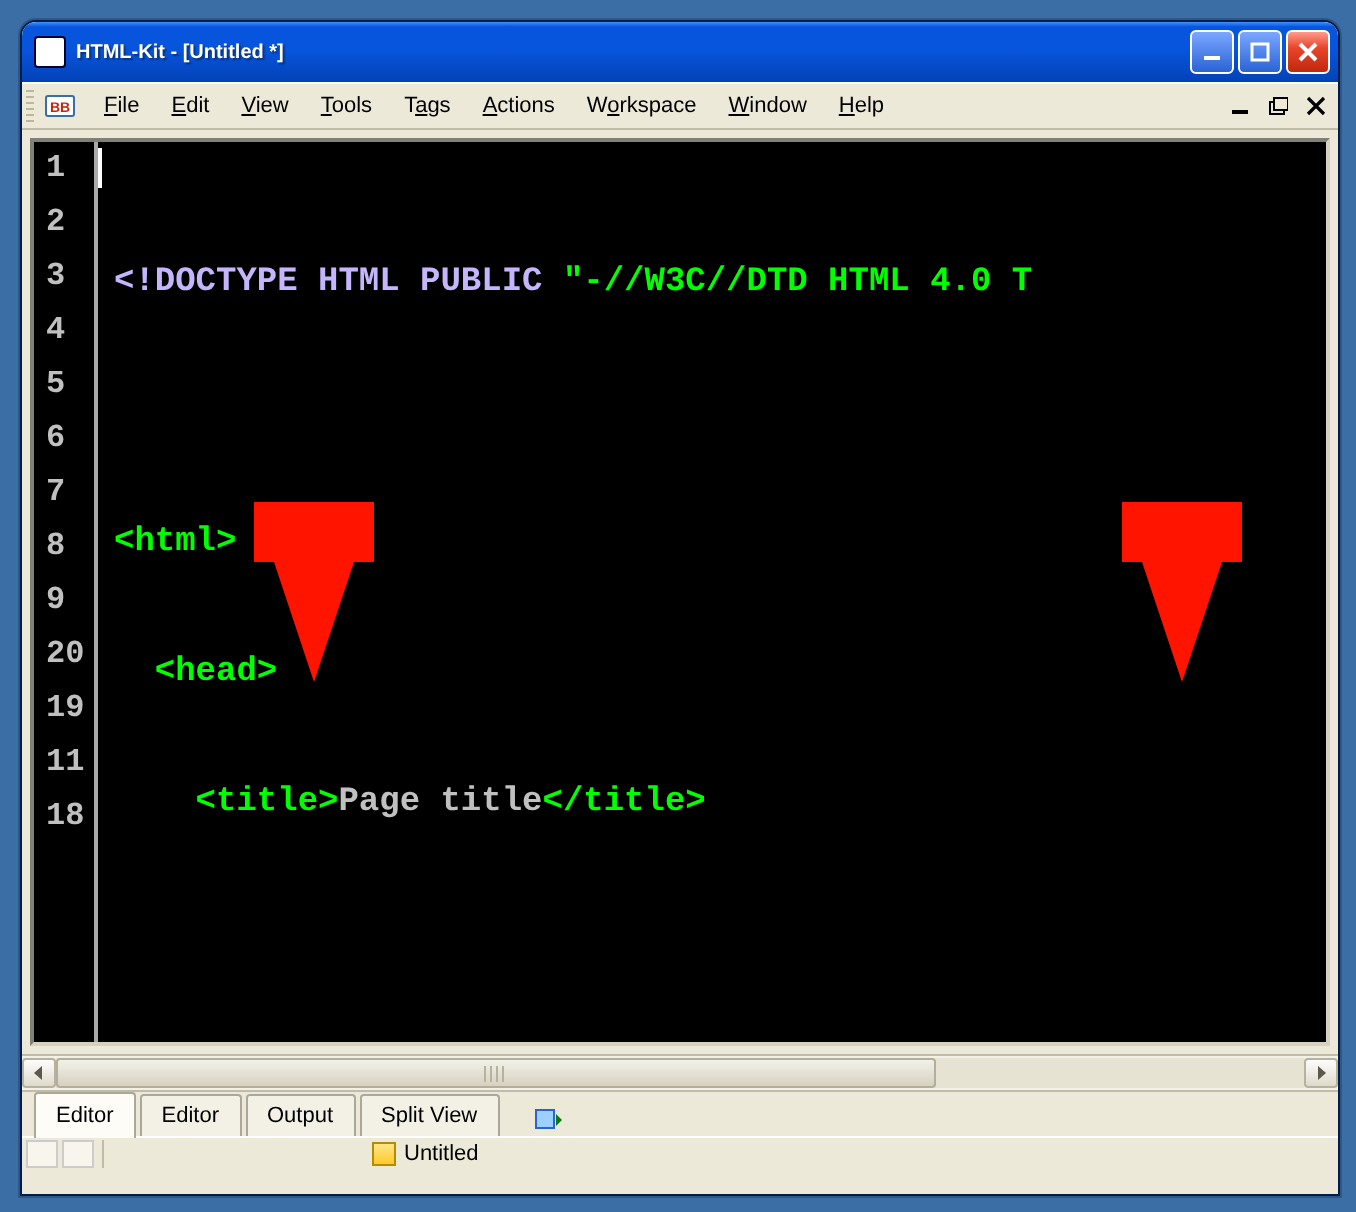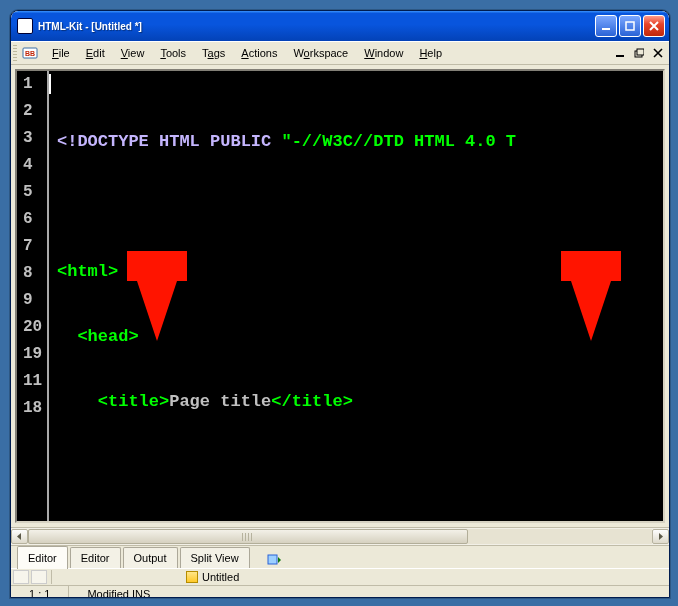--- a/index.html
+++ b/index.html
@@ -405,18 +405,14 @@
   </div>
 
   <div class="docbar">
     <div class="dbtn"></div>
     <div class="dbtn"></div>
     <div class="sep"></div>
     <div class="doc-icon"></div>
     <span>Untitled</span>
   </div>
 
-  <div class="status">
-    <div class="cell">1 : 1</div>
-    <div class="cell">Modified INS</div>
-  </div>
 
 </div>
 
 </body></html>

